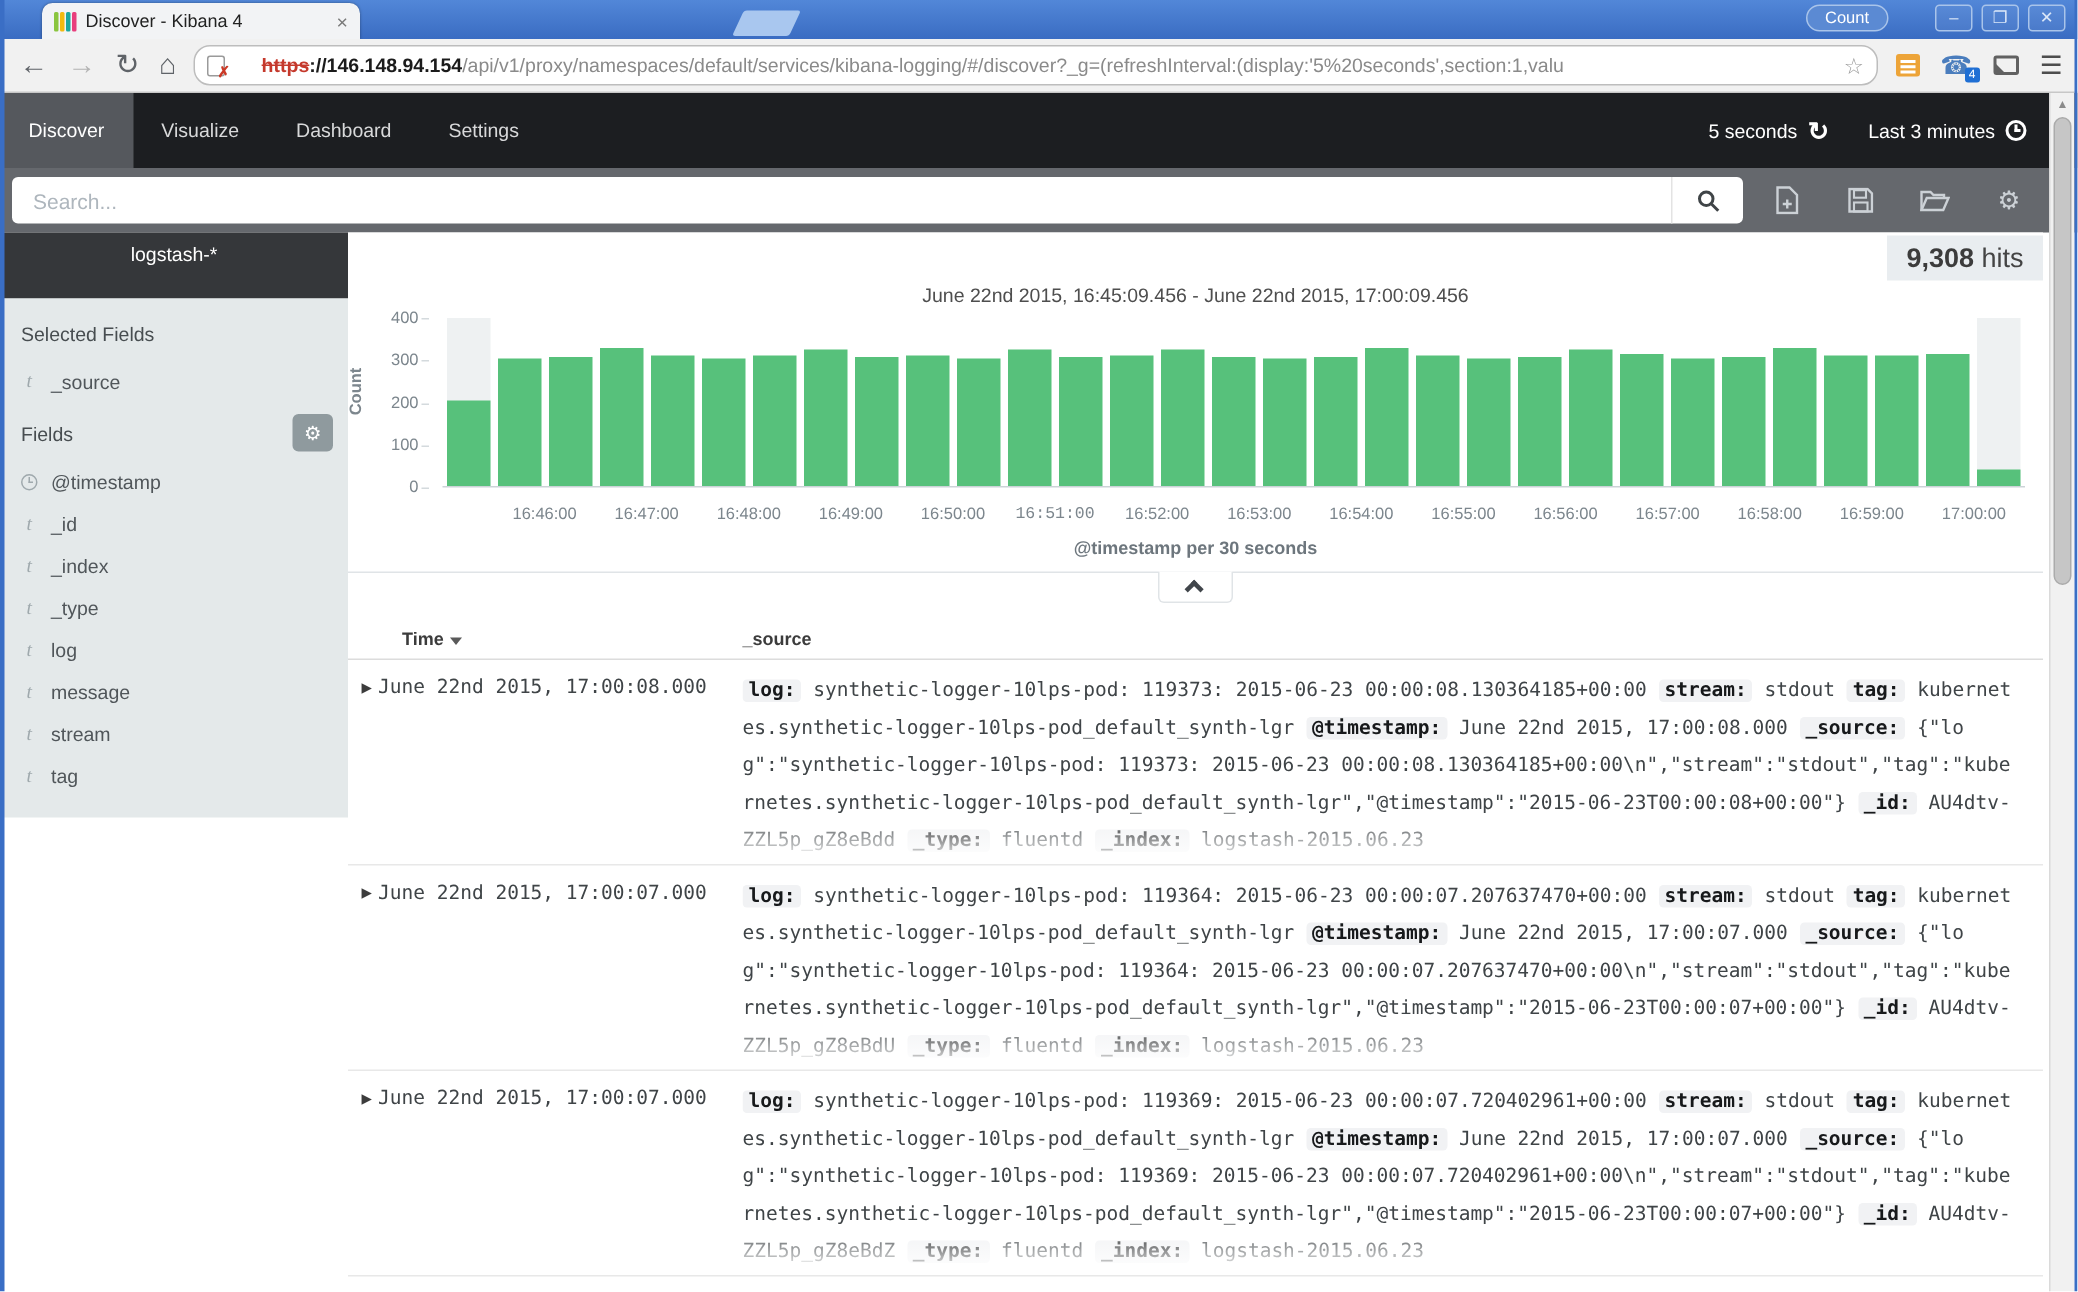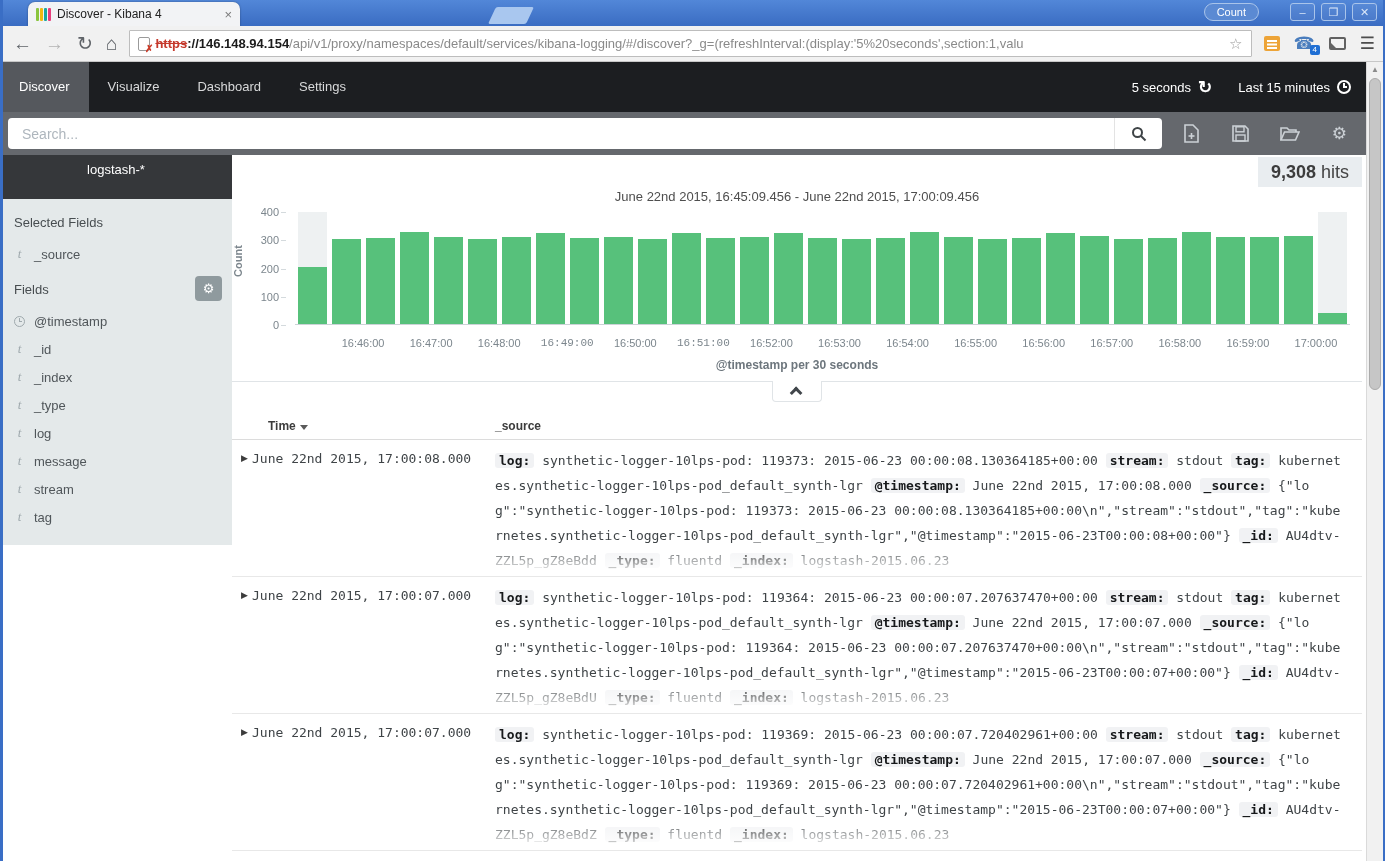--- a/index.html
+++ b/index.html
@@ -24,21 +24,21 @@
                   color:#fff; background:#5b8ad3; border:1px solid #a9c4ea; border-radius:9px; line-height:16px; }
   .winbtns { position:absolute; right:8px; top:3px; display:flex; gap:6px; }
   .winbtn { width:25px; height:18px; border:1px solid #a9c4ea; border-radius:3px; color:#dbe7f8;
             font-size:11px; text-align:center; line-height:16px; background:rgba(255,255,255,.06); }
 
   .toolbar { position:absolute; left:0; top:26px; width:100%; height:36px; background:#f1f1f1;
              border-bottom:1px solid #c7c7c7; display:flex; align-items:center; }
   .navglyph { font-size:19px; color:#5f6368; margin-left:13px; line-height:1; }
   .navglyph.disabled { color:#b4b4b4; }
   .urlbar { margin-left:12px; width:1138px; height:27px; background:#fff; border:1px solid #bdbdbd;
-            border-radius:1px; display:flex; align-items:center; padding:0 8px; overflow:hidden; }
+            border-radius:11px; display:flex; align-items:center; padding:0 8px; overflow:hidden;gap:19px; }
   .pageicon { position:relative; width:12px; height:14px; border:1px solid #9a9a9a; border-radius:2px;
               background:#fff; flex:none; margin-right:5px; }
   .pageicon::after { content:"✗"; position:absolute; right:-4px; bottom:-4px; color:#cb3a27; font-size:10px; font-weight:bold; }
   .url-text { font-size:13px; white-space:nowrap; overflow:hidden; flex:1; }
   .url-scheme { color:#c5392c; text-decoration:line-through; font-weight:bold; }
   .url-host { color:#1b1b1b; font-weight:bold; }
   .url-path { color:#8a8a8a; }
   .star { color:#9b9b9b; font-size:15px; flex:none; margin-left:4px; }
   .ext-area { display:flex; align-items:center; gap:14px; margin-left:12px; }
   .ext-orange { width:16px; height:15px; background:#eda438; border-radius:2px; position:relative; }
@@ -202,21 +202,21 @@
       <div class="knav">Visualize</div>
       <div class="knav">Dashboard</div>
       <div class="knav">Settings</div>
     </div>
   <div class="knav-right">
     <span class="timepick">
       <span>5 seconds</span>
       <span class="refresh-glyph">↻</span>
     </span>
     <span class="timepick">
-      <span>Last 15 minutes</span>
+      <span>Last 3 minutes</span>
       <span class="clock-icon"></span>
     </span>
   </div>
 </div>
 
 <div class="searchrow">
   <div class="searchbox">
     <input type="text" placeholder="Search..." style="">
     <span class="searchbtn">
       <svg width="16" height="16" viewBox="0 0 16 16">
@@ -399,21 +399,21 @@
         <div class="bar" title="313" style="height: 78.25%;"></div>
       </div>
       <div class="slot partial">
         <div class="bar" title="40" style="height: 10%;"></div>
       </div>
     </div>
   <div class="xlabels">
       <span class="xlabel" style="left: 6.45161%;">16:46:00</span>
       <span class="xlabel" style="left: 12.9032%;">16:47:00</span>
       <span class="xlabel" style="left: 19.3548%;">16:48:00</span>
-      <span class="xlabel" style="left: 25.8065%; font-family: Liberation Mono, monospace;">16:49:00</span>
+      <span class="xlabel" style="left: 25.8065%;">16:49:00</span>
       <span class="xlabel" style="left: 32.2581%;">16:50:00</span>
       <span class="xlabel" style="left: 38.7097%; font-family: Liberation Mono, monospace;">16:51:00</span>
       <span class="xlabel" style="left: 45.1613%;">16:52:00</span>
       <span class="xlabel" style="left: 51.6129%;">16:53:00</span>
       <span class="xlabel" style="left: 58.0645%;">16:54:00</span>
       <span class="xlabel" style="left: 64.5161%;">16:55:00</span>
       <span class="xlabel" style="left: 70.9677%;">16:56:00</span>
       <span class="xlabel" style="left: 77.4194%;">16:57:00</span>
       <span class="xlabel" style="left: 83.871%;">16:58:00</span>
       <span class="xlabel" style="left: 90.3226%;">16:59:00</span>

